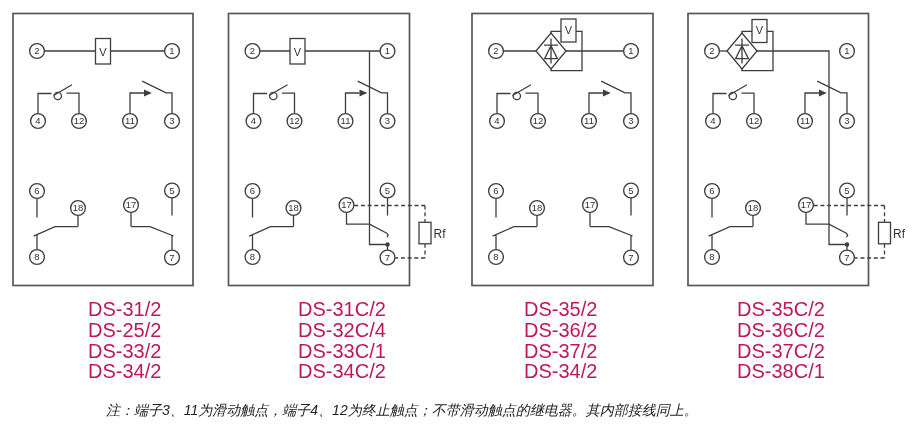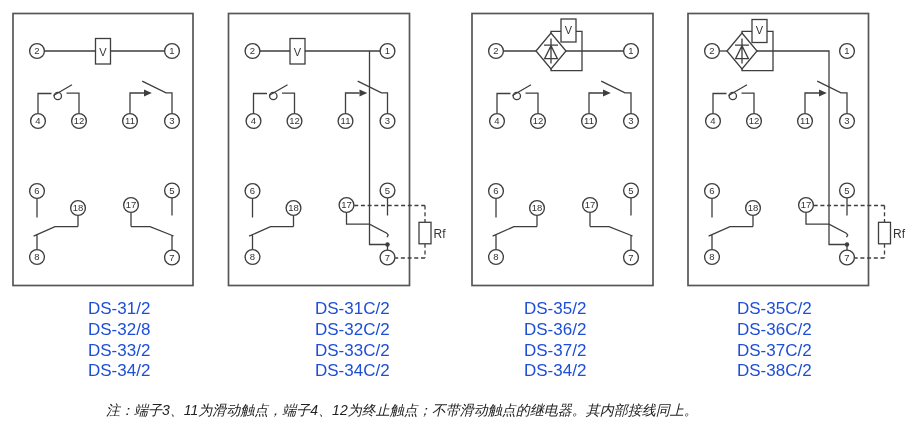--- a/index.html
+++ b/index.html
@@ -9,21 +9,21 @@
   .w{fill:none;stroke:#3e3e3e;stroke-width:1.3;}
   .pb{fill:none;stroke:#575757;stroke-width:1.7;}
   .term{fill:#ffffff;stroke:#3e3e3e;stroke-width:1.35;}
   .tnum{font-family:"Liberation Sans",sans-serif;font-size:9.5px;fill:#333;text-anchor:middle;}
   .dash{fill:none;stroke:#3e3e3e;stroke-width:1.3;stroke-dasharray:4 2.7;}
   .box{fill:#ffffff;stroke:#3e3e3e;stroke-width:1.3;}
   .lbl{font-family:"Liberation Sans",sans-serif;font-size:11px;fill:#333;text-anchor:middle;}
   .rflbl{font-family:"Liberation Sans",sans-serif;font-size:12px;fill:#333;}
   .arr{fill:#3e3e3e;stroke:none;}
   .dot{fill:#3e3e3e;stroke:none;}
-  .col{position:absolute;top:299px;font-size:17px;line-height:20.8px;color:#1d4ed8;white-space:nowrap;}
+  .col{position:absolute;top:299px;font-size:20px;line-height:20.8px;color:#be185d;white-space:nowrap;}
   .note{position:absolute;left:106px;top:402px;font-size:14px;color:#222;white-space:nowrap;font-style:italic;}
 </style>
 </head>
 <body>
 
 <div class="stage">
 
 <svg width="920" height="300" viewBox="0 0 920 300">
 
   <g>
@@ -302,37 +302,37 @@
         </g>
     <g>
           <circle class="term" cx="847" cy="257.5" r="7.4"></circle>
           <text class="tnum" x="847" y="260.8">7</text>
         </g>
   </g>
 </svg>
 
   <div class="col" style="left:88px">
     <div>DS-31/2</div>
-    <div>DS-32/8</div>
+    <div>DS-25/2</div>
     <div>DS-33/2</div>
     <div>DS-34/2</div>
   </div>
-  <div class="col" style="left:315px">
+  <div class="col" style="left:298px">
     <div>DS-31C/2</div>
-    <div>DS-32C/2</div>
-    <div>DS-33C/2</div>
+    <div>DS-32C/4</div>
+    <div>DS-33C/1</div>
     <div>DS-34C/2</div>
   </div>
   <div class="col" style="left:524px">
     <div>DS-35/2</div>
     <div>DS-36/2</div>
     <div>DS-37/2</div>
     <div>DS-34/2</div>
   </div>
   <div class="col" style="left:737px">
     <div>DS-35C/2</div>
     <div>DS-36C/2</div>
     <div>DS-37C/2</div>
-    <div>DS-38C/2</div>
+    <div>DS-38C/1</div>
   </div>
 
   <div class="note">注：端子3、11为滑动触点，端子4、12为终止触点；不带滑动触点的继电器。其内部接线同上。</div>
 </div>
 
 </body></html>

